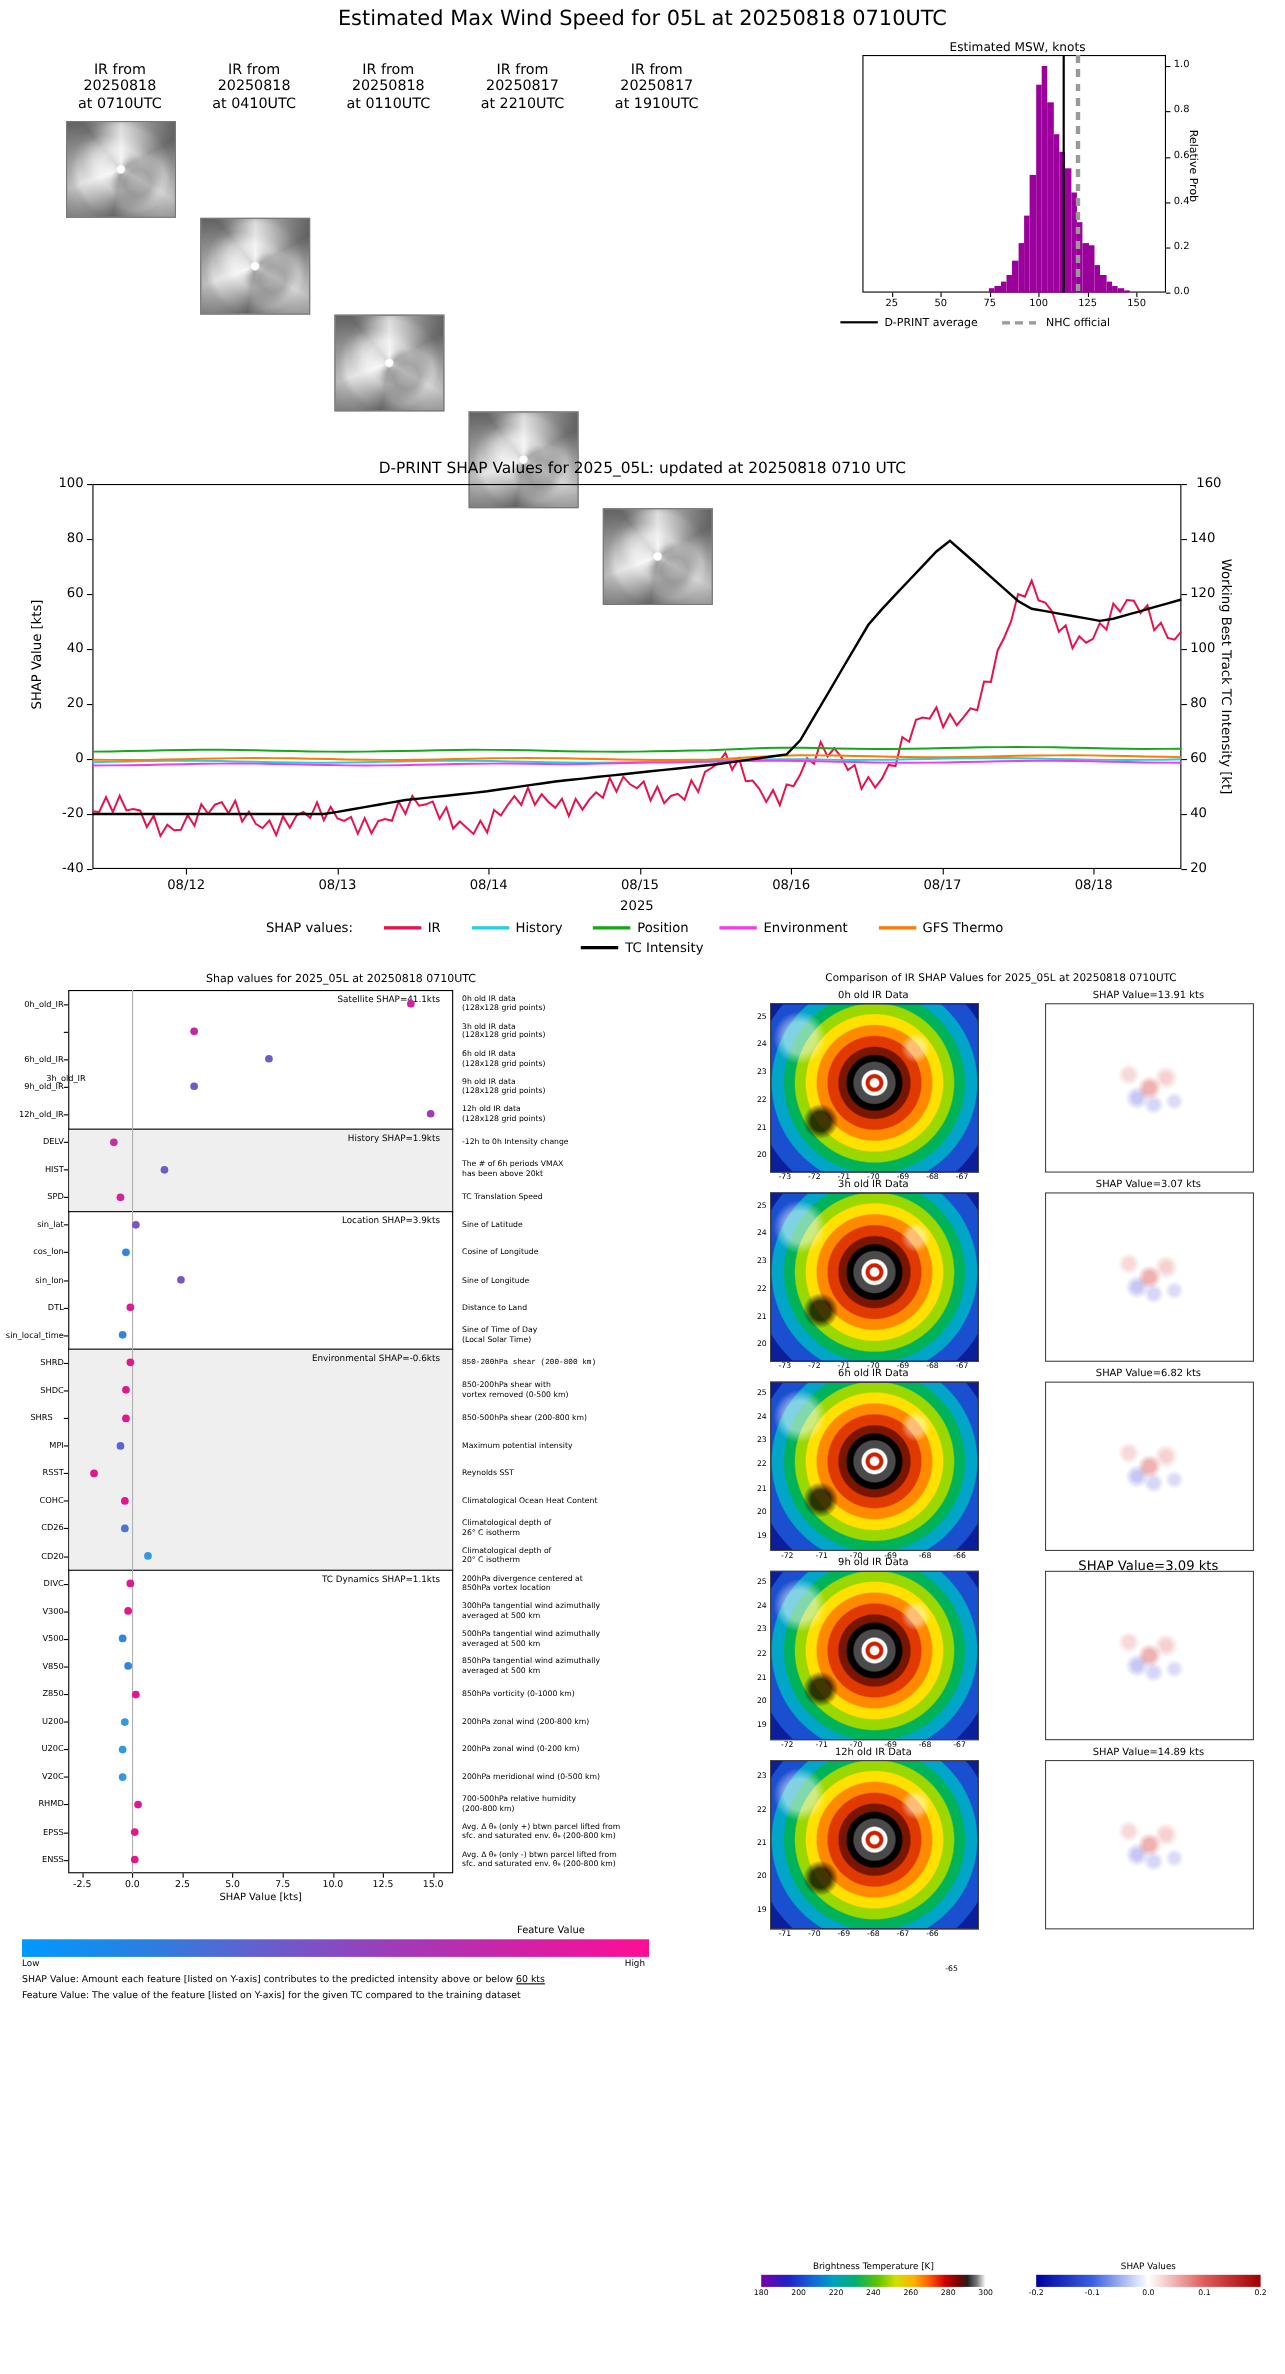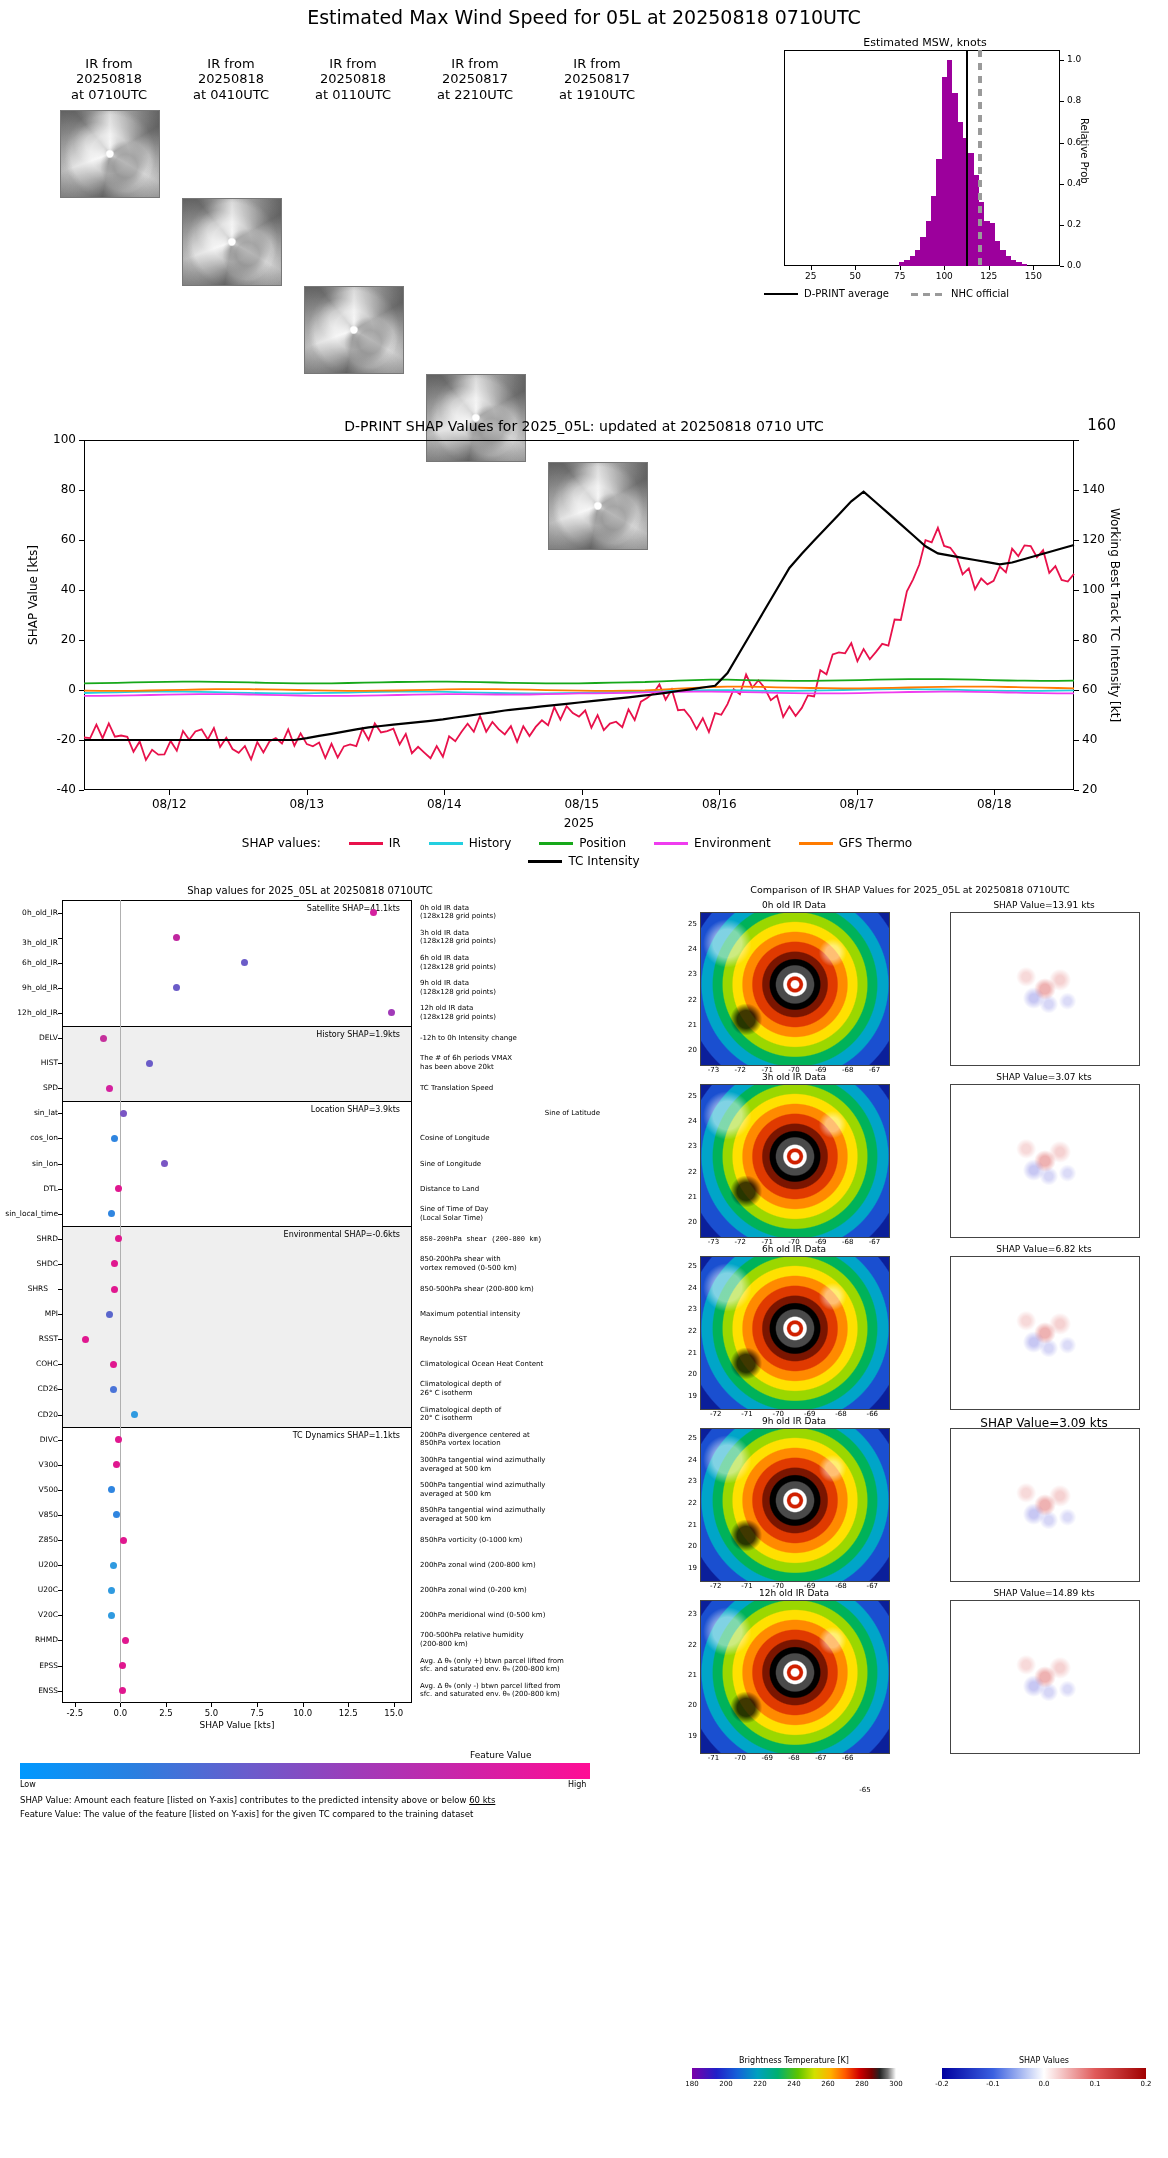--- a/index.html
+++ b/index.html
@@ -192,21 +192,21 @@
     <div class="abs" style="left:1082px;top:682px;width:34px;text-align:left;font-size:12px;">60</div>
     <div class="abs tick" style="left:1074px;top:640px;width:5px;height:1px;"></div>
     <div class="abs" style="left:1082px;top:632px;width:34px;text-align:left;font-size:12px;">80</div>
     <div class="abs tick" style="left:1074px;top:590px;width:5px;height:1px;"></div>
     <div class="abs" style="left:1082px;top:582px;width:34px;text-align:left;font-size:12px;">100</div>
     <div class="abs tick" style="left:1074px;top:540px;width:5px;height:1px;"></div>
     <div class="abs" style="left:1082px;top:532px;width:34px;text-align:left;font-size:12px;">120</div>
     <div class="abs tick" style="left:1074px;top:490px;width:5px;height:1px;"></div>
     <div class="abs" style="left:1082px;top:482px;width:34px;text-align:left;font-size:12px;">140</div>
     <div class="abs tick" style="left:1074px;top:440px;width:5px;height:1px;"></div>
-    <div class="abs" style="left:1082px;top:416px;width:34px;text-align:right;font-size:15px;">160</div>
+    <div class="abs" style="left:1082px;top:432px;width:34px;text-align:center;font-size:12px;">160</div>
     <div class="abs tick" style="left:169.25px;top:790px;width:1px;height:5px;"></div>
     <div class="abs center" style="left:135.25px;top:797px;width:68px;font-size:12px;">08/12</div>
     <div class="abs tick" style="left:306.75px;top:790px;width:1px;height:5px;"></div>
     <div class="abs center" style="left:272.75px;top:797px;width:68px;font-size:12px;">08/13</div>
     <div class="abs tick" style="left:444.25px;top:790px;width:1px;height:5px;"></div>
     <div class="abs center" style="left:410.25px;top:797px;width:68px;font-size:12px;">08/14</div>
     <div class="abs tick" style="left:581.75px;top:790px;width:1px;height:5px;"></div>
     <div class="abs center" style="left:547.75px;top:797px;width:68px;font-size:12px;">08/15</div>
     <div class="abs tick" style="left:719.25px;top:790px;width:1px;height:5px;"></div>
     <div class="abs center" style="left:685.25px;top:797px;width:68px;font-size:12px;">08/16</div>
@@ -233,21 +233,21 @@
     <div class="abs" style="left:62px;top:1226.3px;width:350px;height:1px;background:#000;"></div>
     <div class="abs grouphdr" style="left:72px;top:1230.3px;width:328px;">Environmental SHAP=-0.6kts</div>
     <div class="abs" style="left:62px;top:1427.1px;width:350px;height:1px;background:#000;"></div>
     <div class="abs grouphdr" style="left:72px;top:1431.1px;width:328px;">TC Dynamics SHAP=1.1kts</div>
     <div class="abs" style="left:120.33333333333334px;top:900px;width:1px;height:803.2px;background:#b0b0b0;"></div>
     <div class="abs tick" style="left:58px;top:912.55px;width:4px;height:1px;"></div>
     <div class="abs ylabel" style="left:0px;top:907.55px;width:58px;">0h_old_IR</div>
     <div class="abs dot" style="left:370.40104166666663px;top:909.05px;background:#d4219f;"></div>
     <div class="abs desc" style="left:420px;top:903.55px;width:180px;">0h old IR data<br>(128x128 grid points)</div>
     <div class="abs tick" style="left:58px;top:937.65px;width:4px;height:1px;"></div>
-    <div class="abs ylabel" style="left:0px;top:938px;width:58px;">3h_old_IR</div>
+    <div class="abs ylabel" style="left:0px;top:976px;width:58px;padding-left:20px;">3h_old_IR</div>
     <div class="abs dot" style="left:172.796875px;top:934.15px;background:#c0269f;"></div>
     <div class="abs desc" style="left:420px;top:928.65px;width:180px;">3h old IR data<br>(128x128 grid points)</div>
     <div class="abs tick" style="left:58px;top:962.75px;width:4px;height:1px;"></div>
     <div class="abs ylabel" style="left:0px;top:957.75px;width:58px;">6h_old_IR</div>
     <div class="abs dot" style="left:241.15625px;top:959.25px;background:#6b5cc8;"></div>
     <div class="abs desc" style="left:420px;top:953.75px;width:180px;">6h old IR data<br>(128x128 grid points)</div>
     <div class="abs tick" style="left:58px;top:987.8499999999999px;width:4px;height:1px;"></div>
     <div class="abs ylabel" style="left:0px;top:982.8499999999999px;width:58px;">9h_old_IR</div>
     <div class="abs dot" style="left:173.16145833333334px;top:984.3499999999999px;background:#6b5cc8;"></div>
     <div class="abs desc" style="left:420px;top:978.8499999999999px;width:180px;">9h old IR data<br>(128x128 grid points)</div>
@@ -263,21 +263,21 @@
     <div class="abs ylabel" style="left:0px;top:1058.1499999999999px;width:58px;">HIST</div>
     <div class="abs dot" style="left:146px;top:1059.6499999999999px;background:#6b5cc8;"></div>
     <div class="abs desc" style="left:420px;top:1054.1499999999999px;width:180px;">The # of 6h periods VMAX<br>has been above 20kt</div>
     <div class="abs tick" style="left:58px;top:1088.25px;width:4px;height:1px;"></div>
     <div class="abs ylabel" style="left:0px;top:1083.25px;width:58px;">SPD</div>
     <div class="abs dot" style="left:105.89583333333334px;top:1084.75px;background:#d4219f;"></div>
     <div class="abs desc" style="left:420px;top:1084.25px;width:180px;">TC Translation Speed</div>
     <div class="abs tick" style="left:58px;top:1113.35px;width:4px;height:1px;"></div>
     <div class="abs ylabel" style="left:0px;top:1108.35px;width:58px;">sin_lat</div>
     <div class="abs dot" style="left:120.47916666666669px;top:1109.85px;background:#7a56c4;"></div>
-    <div class="abs desc" style="left:420px;top:1109.35px;width:180px;text-align:right;">Sine of Latitude</div>
+    <div class="abs desc" style="left:420px;top:1109.35px;width:180px;">Sine of Latitude</div>
     <div class="abs tick" style="left:58px;top:1138.45px;width:4px;height:1px;"></div>
     <div class="abs ylabel" style="left:0px;top:1133.45px;width:58px;">cos_lon</div>
     <div class="abs dot" style="left:111.36458333333334px;top:1134.95px;background:#2f85e0;"></div>
     <div class="abs desc" style="left:420px;top:1134.45px;width:180px;">Cosine of Longitude</div>
     <div class="abs tick" style="left:58px;top:1163.55px;width:4px;height:1px;"></div>
     <div class="abs ylabel" style="left:0px;top:1158.55px;width:58px;">sin_lon</div>
     <div class="abs dot" style="left:160.58333333333334px;top:1160.05px;background:#7a56c4;"></div>
     <div class="abs desc" style="left:420px;top:1159.55px;width:180px;">Sine of Longitude</div>
     <div class="abs tick" style="left:58px;top:1188.6499999999999px;width:4px;height:1px;"></div>
     <div class="abs ylabel" style="left:0px;top:1183.6499999999999px;width:58px;">DTL</div>

